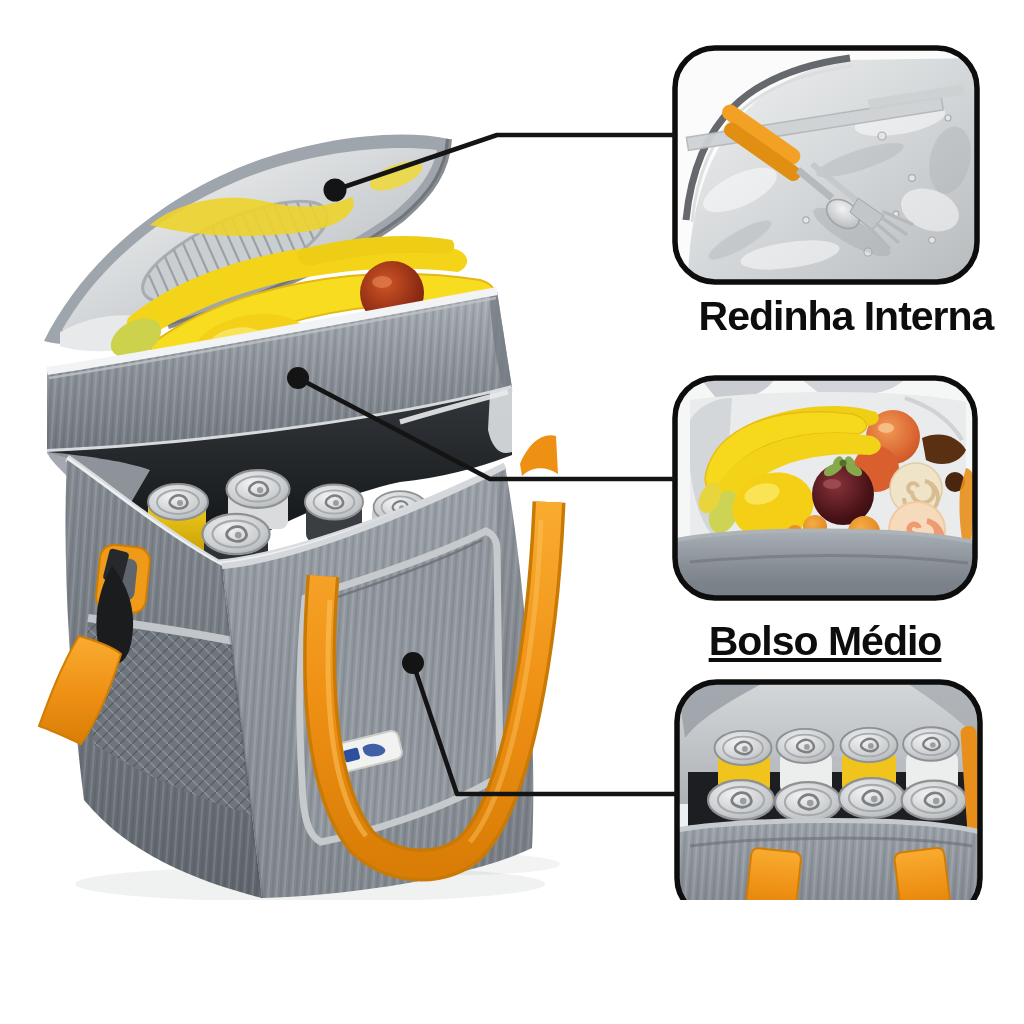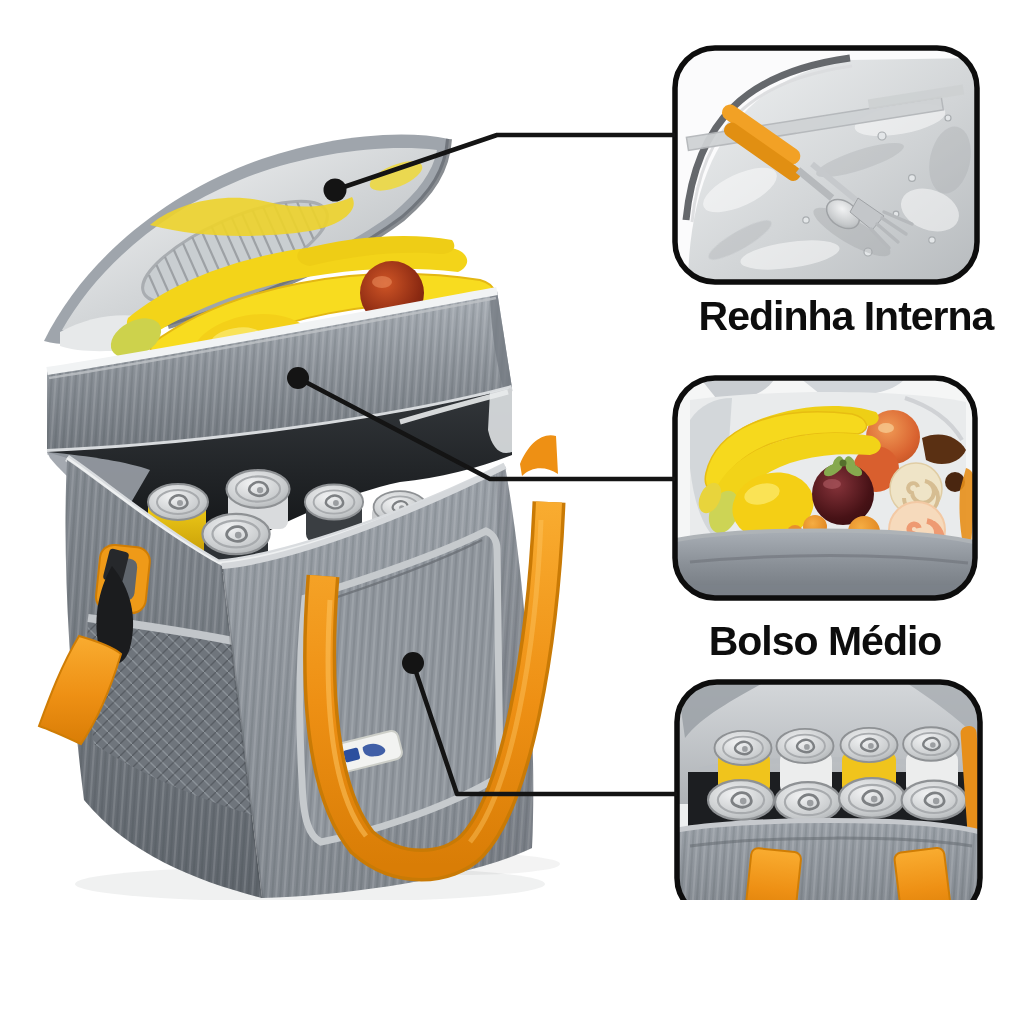--- a/index.html
+++ b/index.html
@@ -2,21 +2,21 @@
 <html><head>
 <meta charset="utf-8">
 <style>
   html,body{margin:0;padding:0;background:#ffffff;}
   .stage{position:relative;width:1024px;height:900px;background:#ffffff;overflow:hidden;
          font-family:"Liberation Sans",sans-serif;}
   .stage svg{position:absolute;left:0;top:0;}
   .callout-label{position:absolute;font-weight:700;font-size:41px;line-height:1.05;
                  letter-spacing:-1px;color:#0d0d0d;text-align:center;white-space:nowrap;}
   .label-1{left:664px;top:295px;width:364px;}
-  .label-2{left:660px;top:620px;width:330px;}
+  .label-2{left:660px;top:620px;width:330px;text-decoration:underline;}
   .label-3{left:660px;top:941px;width:356px;}
 </style>
 </head>
 <body>
 
 <div class="stage">
 
 <svg width="1024" height="1024" viewBox="0 0 1024 1024">
   <defs>
     <linearGradient id="gFoil" x1="0" y1="0" x2="1" y2="1">

